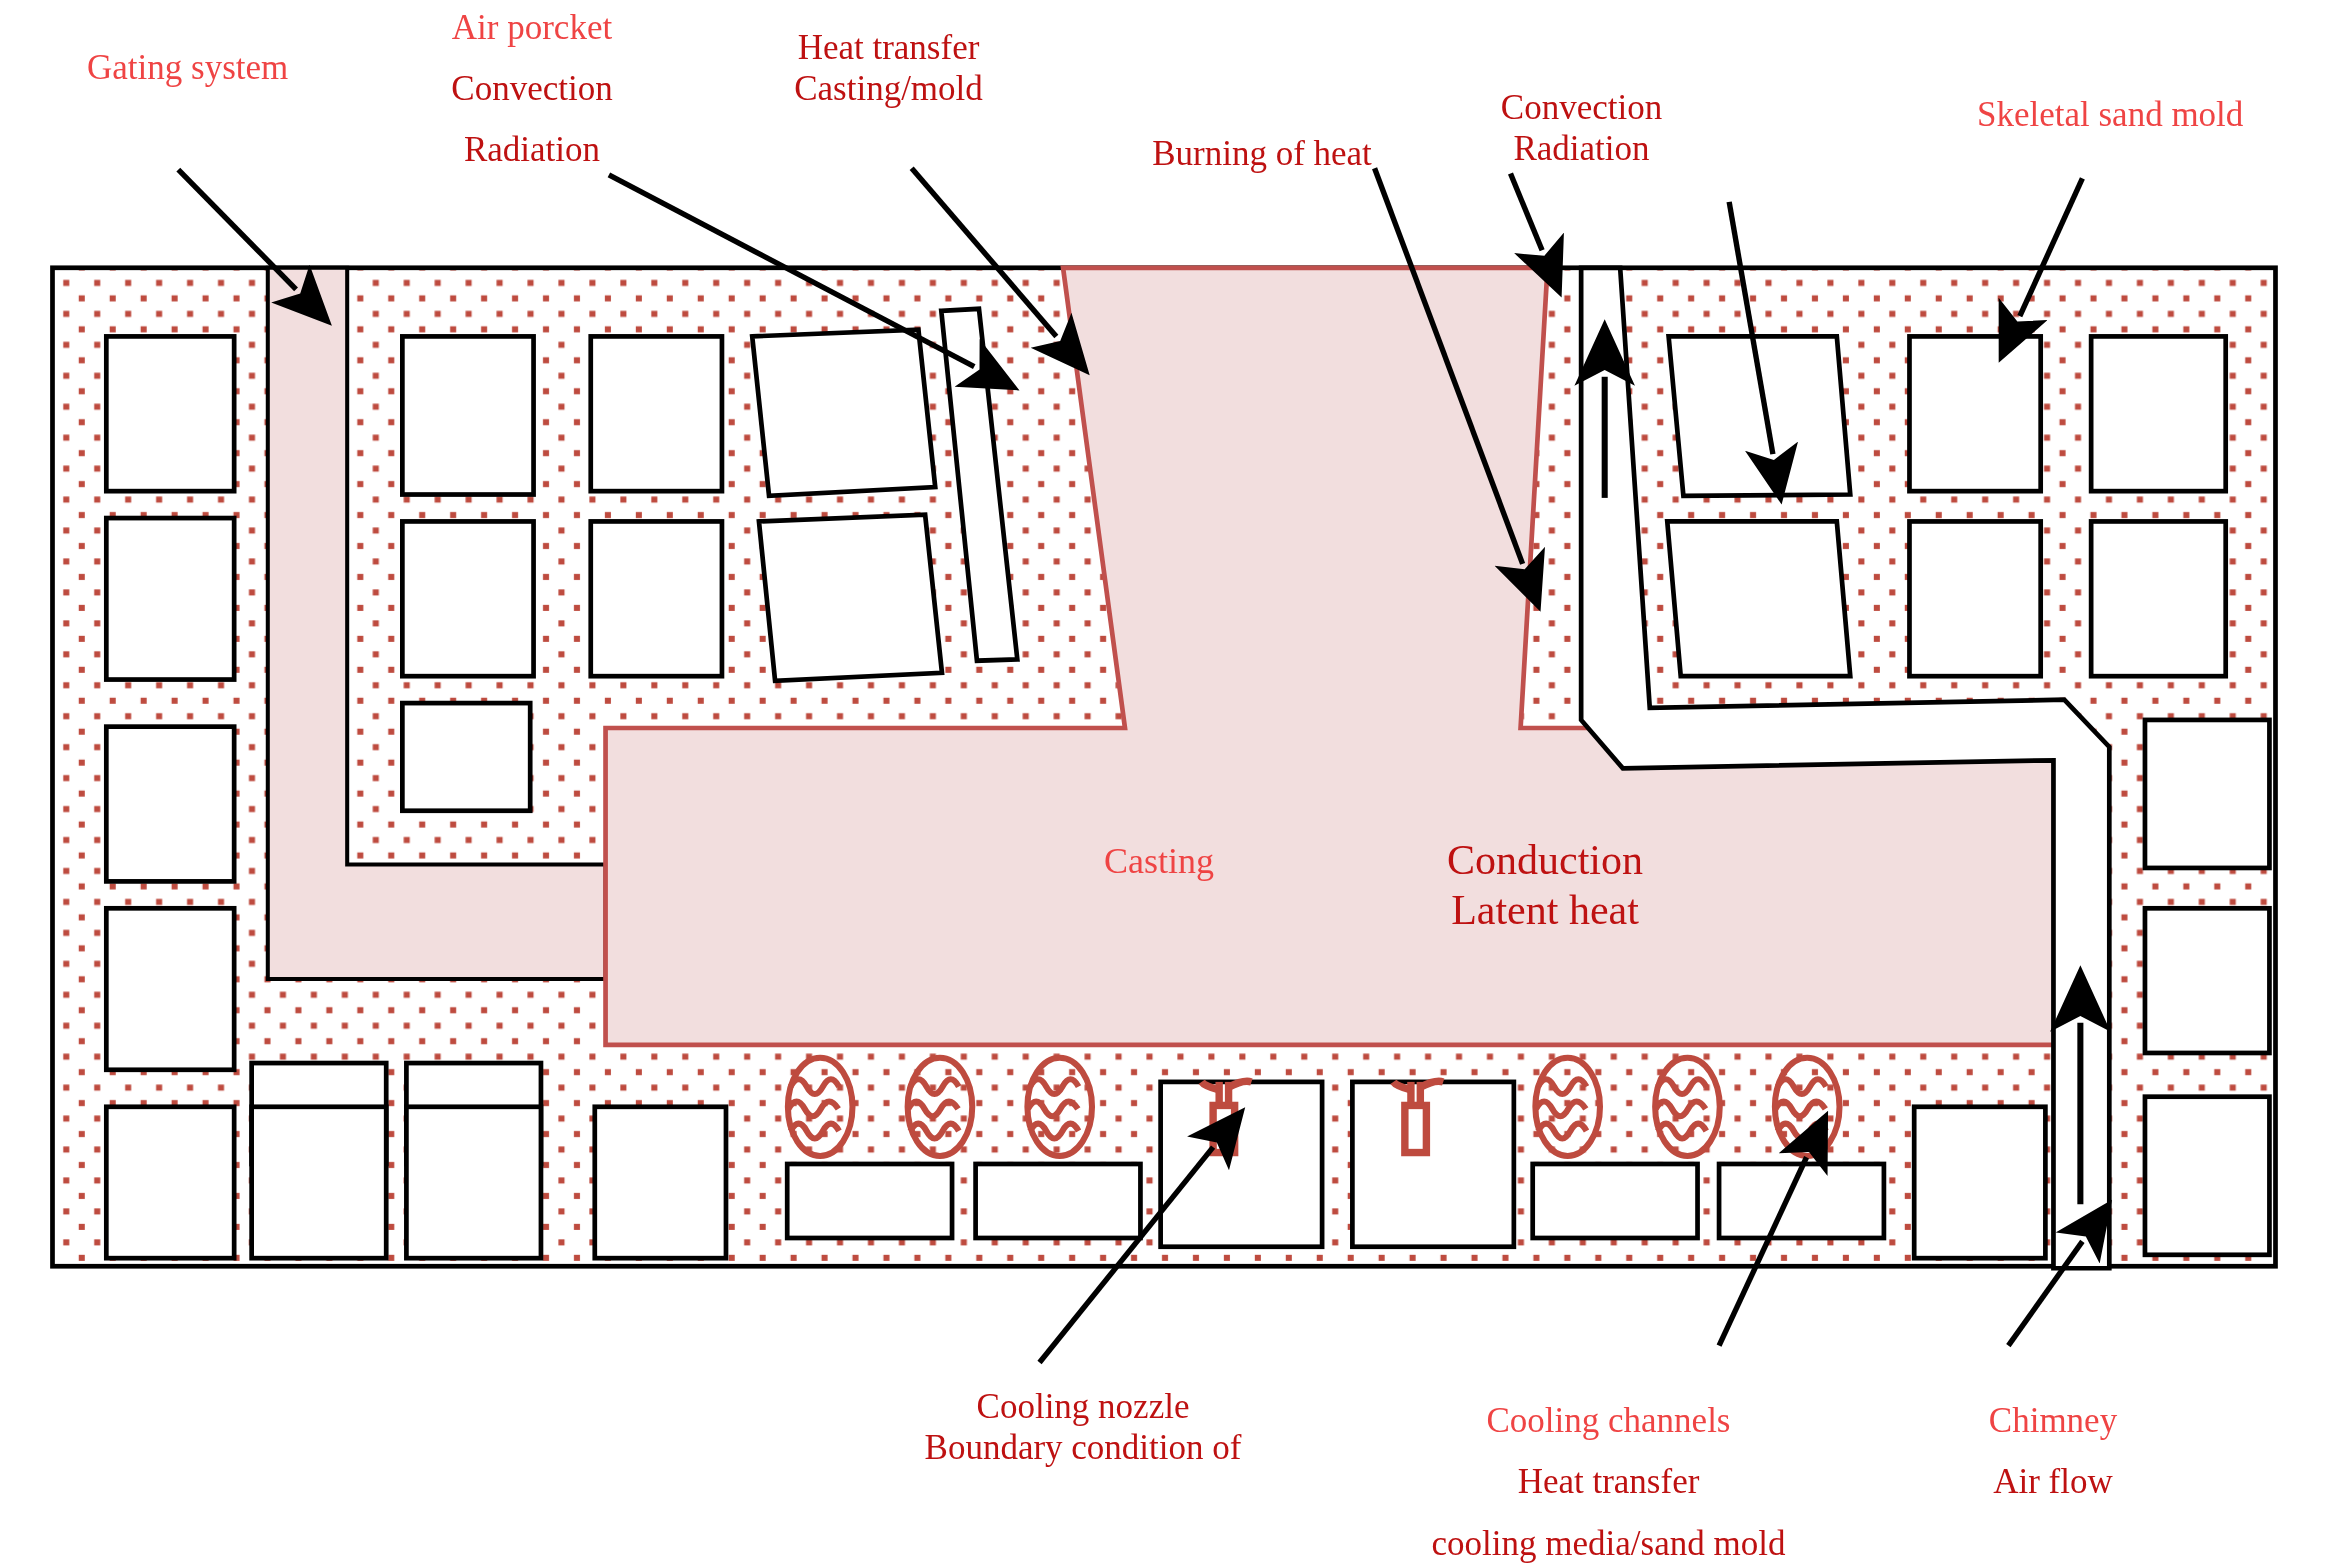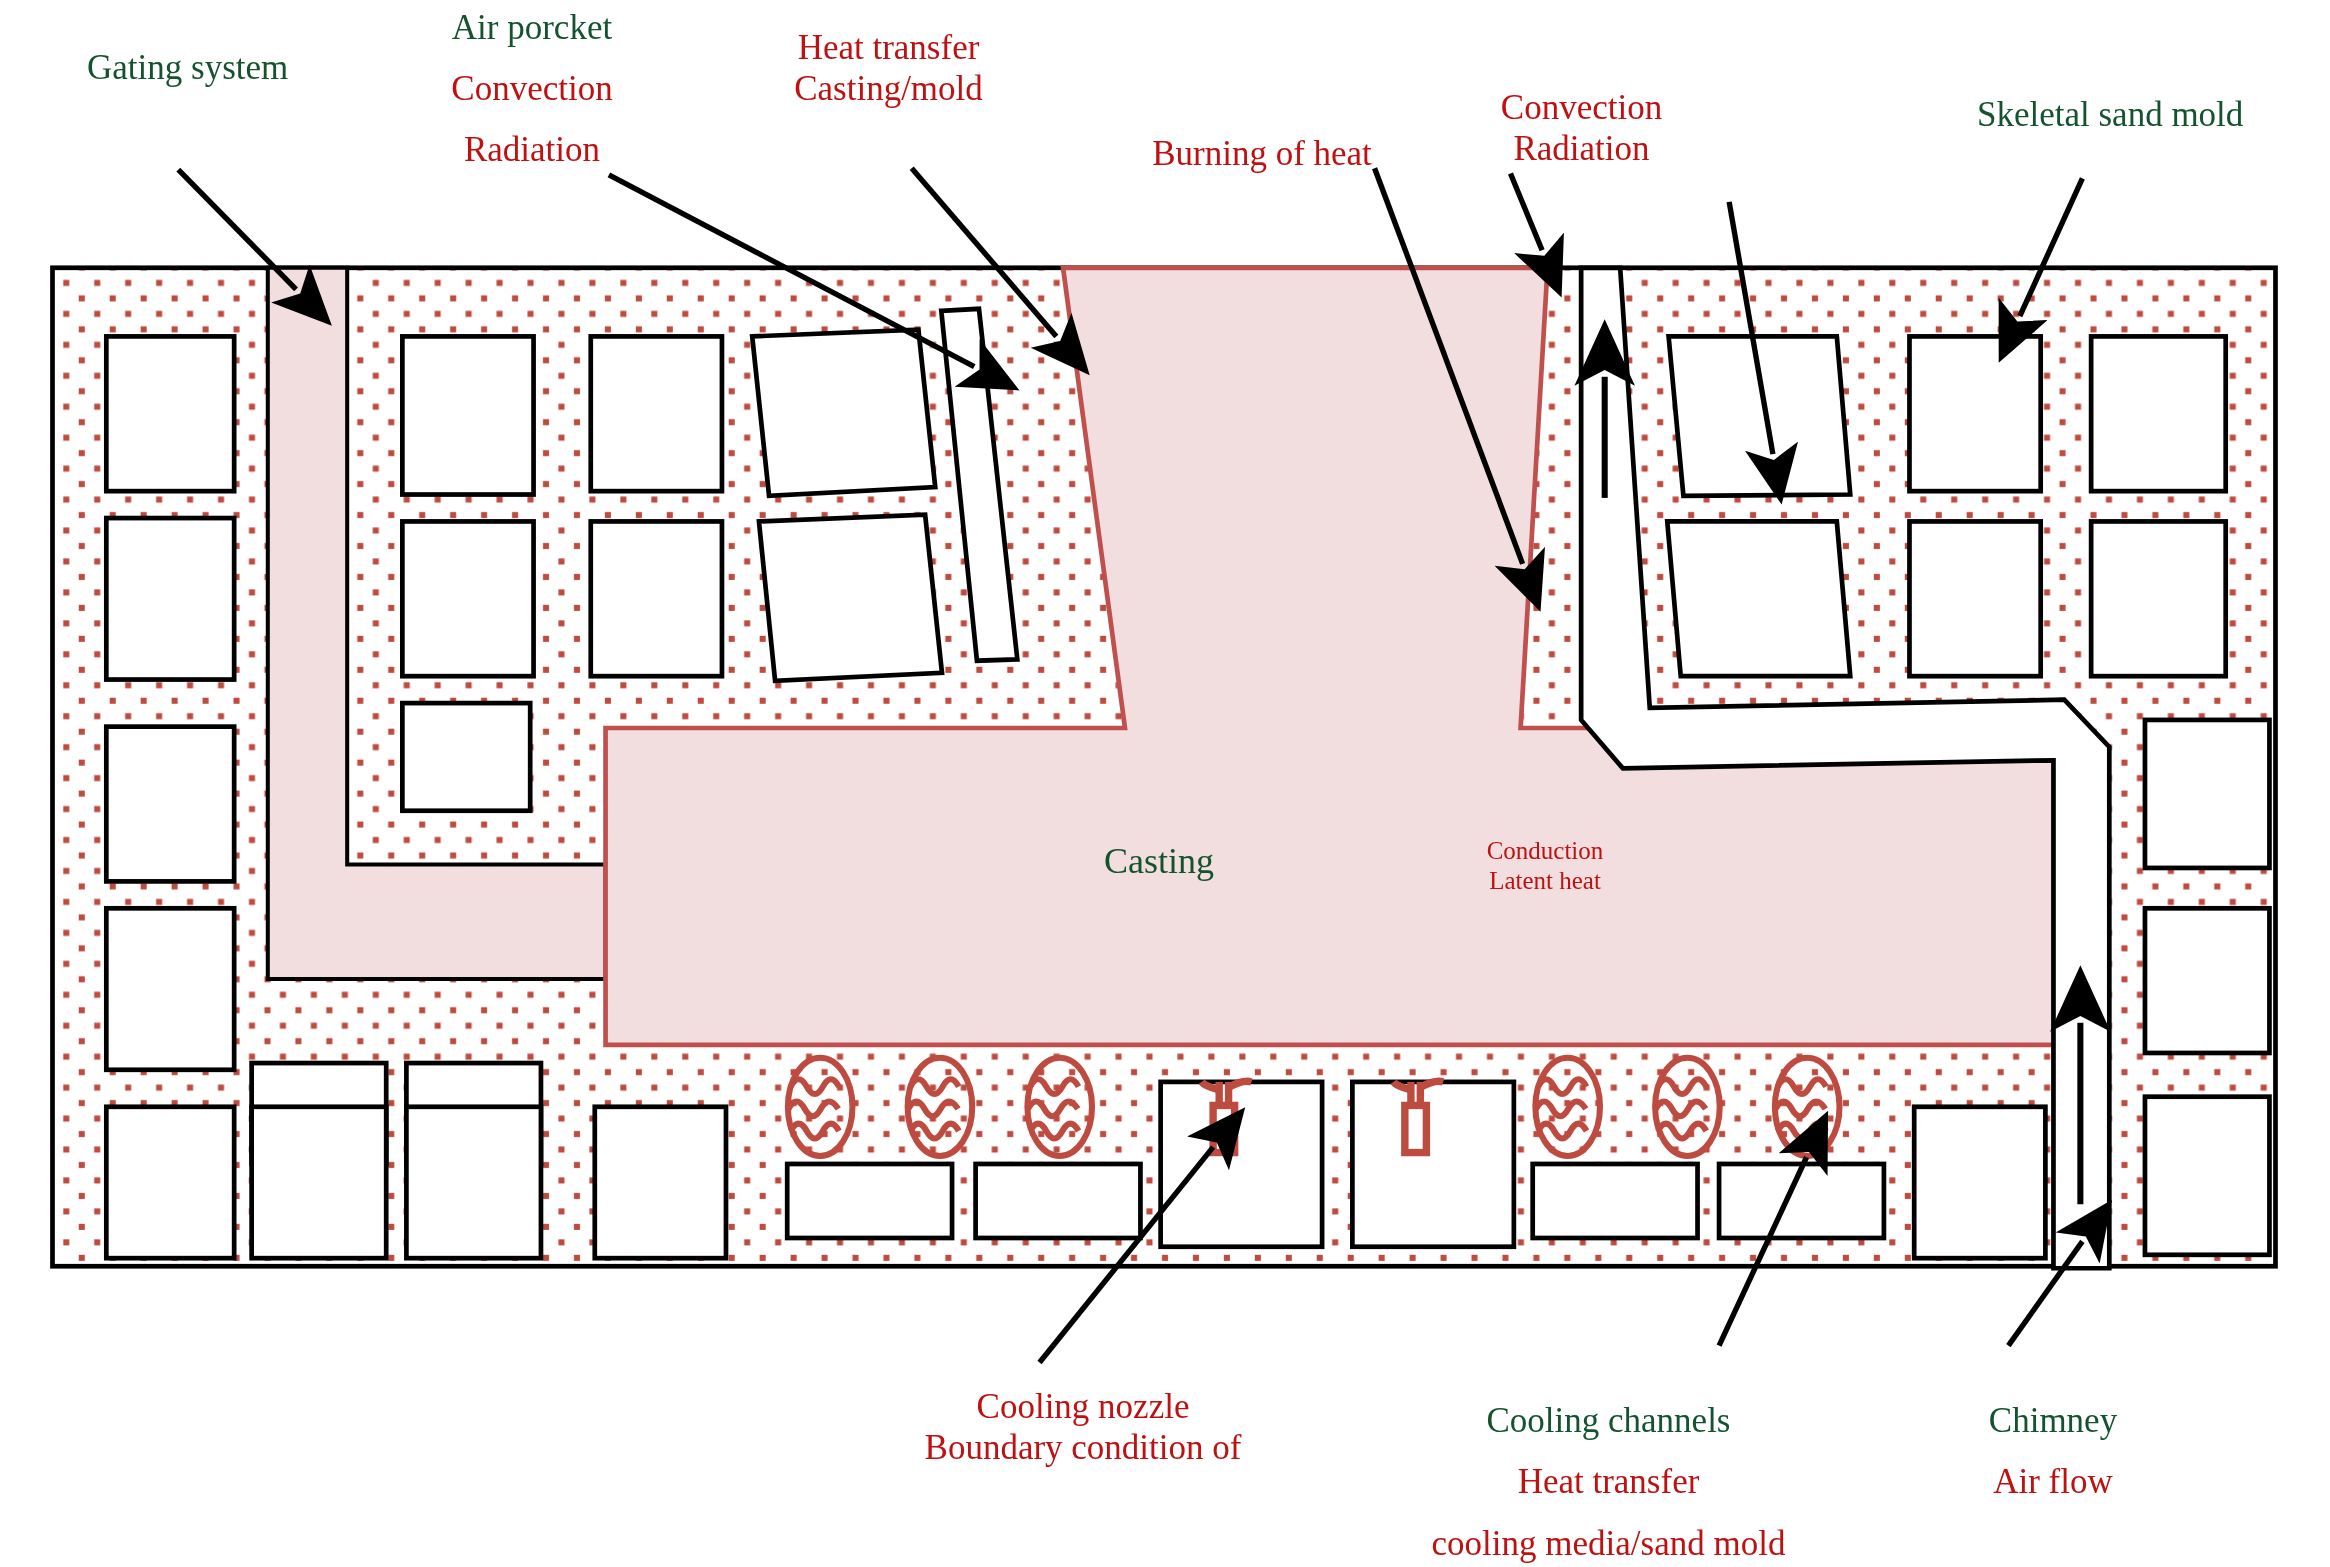--- a/index.html
+++ b/index.html
@@ -2,21 +2,21 @@
 <html style="font-size:10.8px"><head>
 <meta charset="utf-8">
 <style>
   html,body{margin:0;padding:0;background:#ffffff;}
   body{width:2330px;height:1567px;position:relative;overflow:hidden;
        font-family:"Liberation Serif","DejaVu Serif",serif;}
   #stage{position:absolute;inset:0;width:2330px;height:1567px;}
   svg.layer{position:absolute;left:0;top:0;width:2330px;height:1567px;}
   .lbl{position:absolute;white-space:nowrap;line-height:1.18;}
   .lbl span{display:block;}
-  .blk{color:#14532d;}
+  .blk{color:#ef4444;}
   .red{color:#BE1111;margin-top:20px;}
   .tc{text-align:center;}
   .tl{text-align:left;}
 </style>
 </head>
 <body>
 
 <div id="stage">
 
   <svg class="layer" viewBox="0 0 3463 2329">
@@ -205,21 +205,21 @@
   </div>
 
   <div class="lbl blk tl" style="left:1977px;top:94px;font-size:35px;">
     <span>Skeletal sand mold</span>
   </div>
 
   <div class="lbl blk tl" style="left:1104px;top:840px;font-size:36px;text-align:center;">
     <span>Casting</span>
   </div>
 
-  <div class="lbl tc red" style="left:1427px;top:816px;font-size:25px;width:236px;">
+  <div class="lbl tc red" style="left:1427px;top:816px;font-size:42px;width:236px;">
     <span>Conduction</span>
     <span>Latent heat</span>
   </div>
 
   <div class="lbl tc red" style="left:861px;top:1366px;font-size:35px;width:444px;">
     <span>Cooling nozzle</span>
     <span>Boundary condition of</span>
   </div>
 
   <div class="lbl tc" style="left:1319px;top:1400px;font-size:35px;width:579px;">

